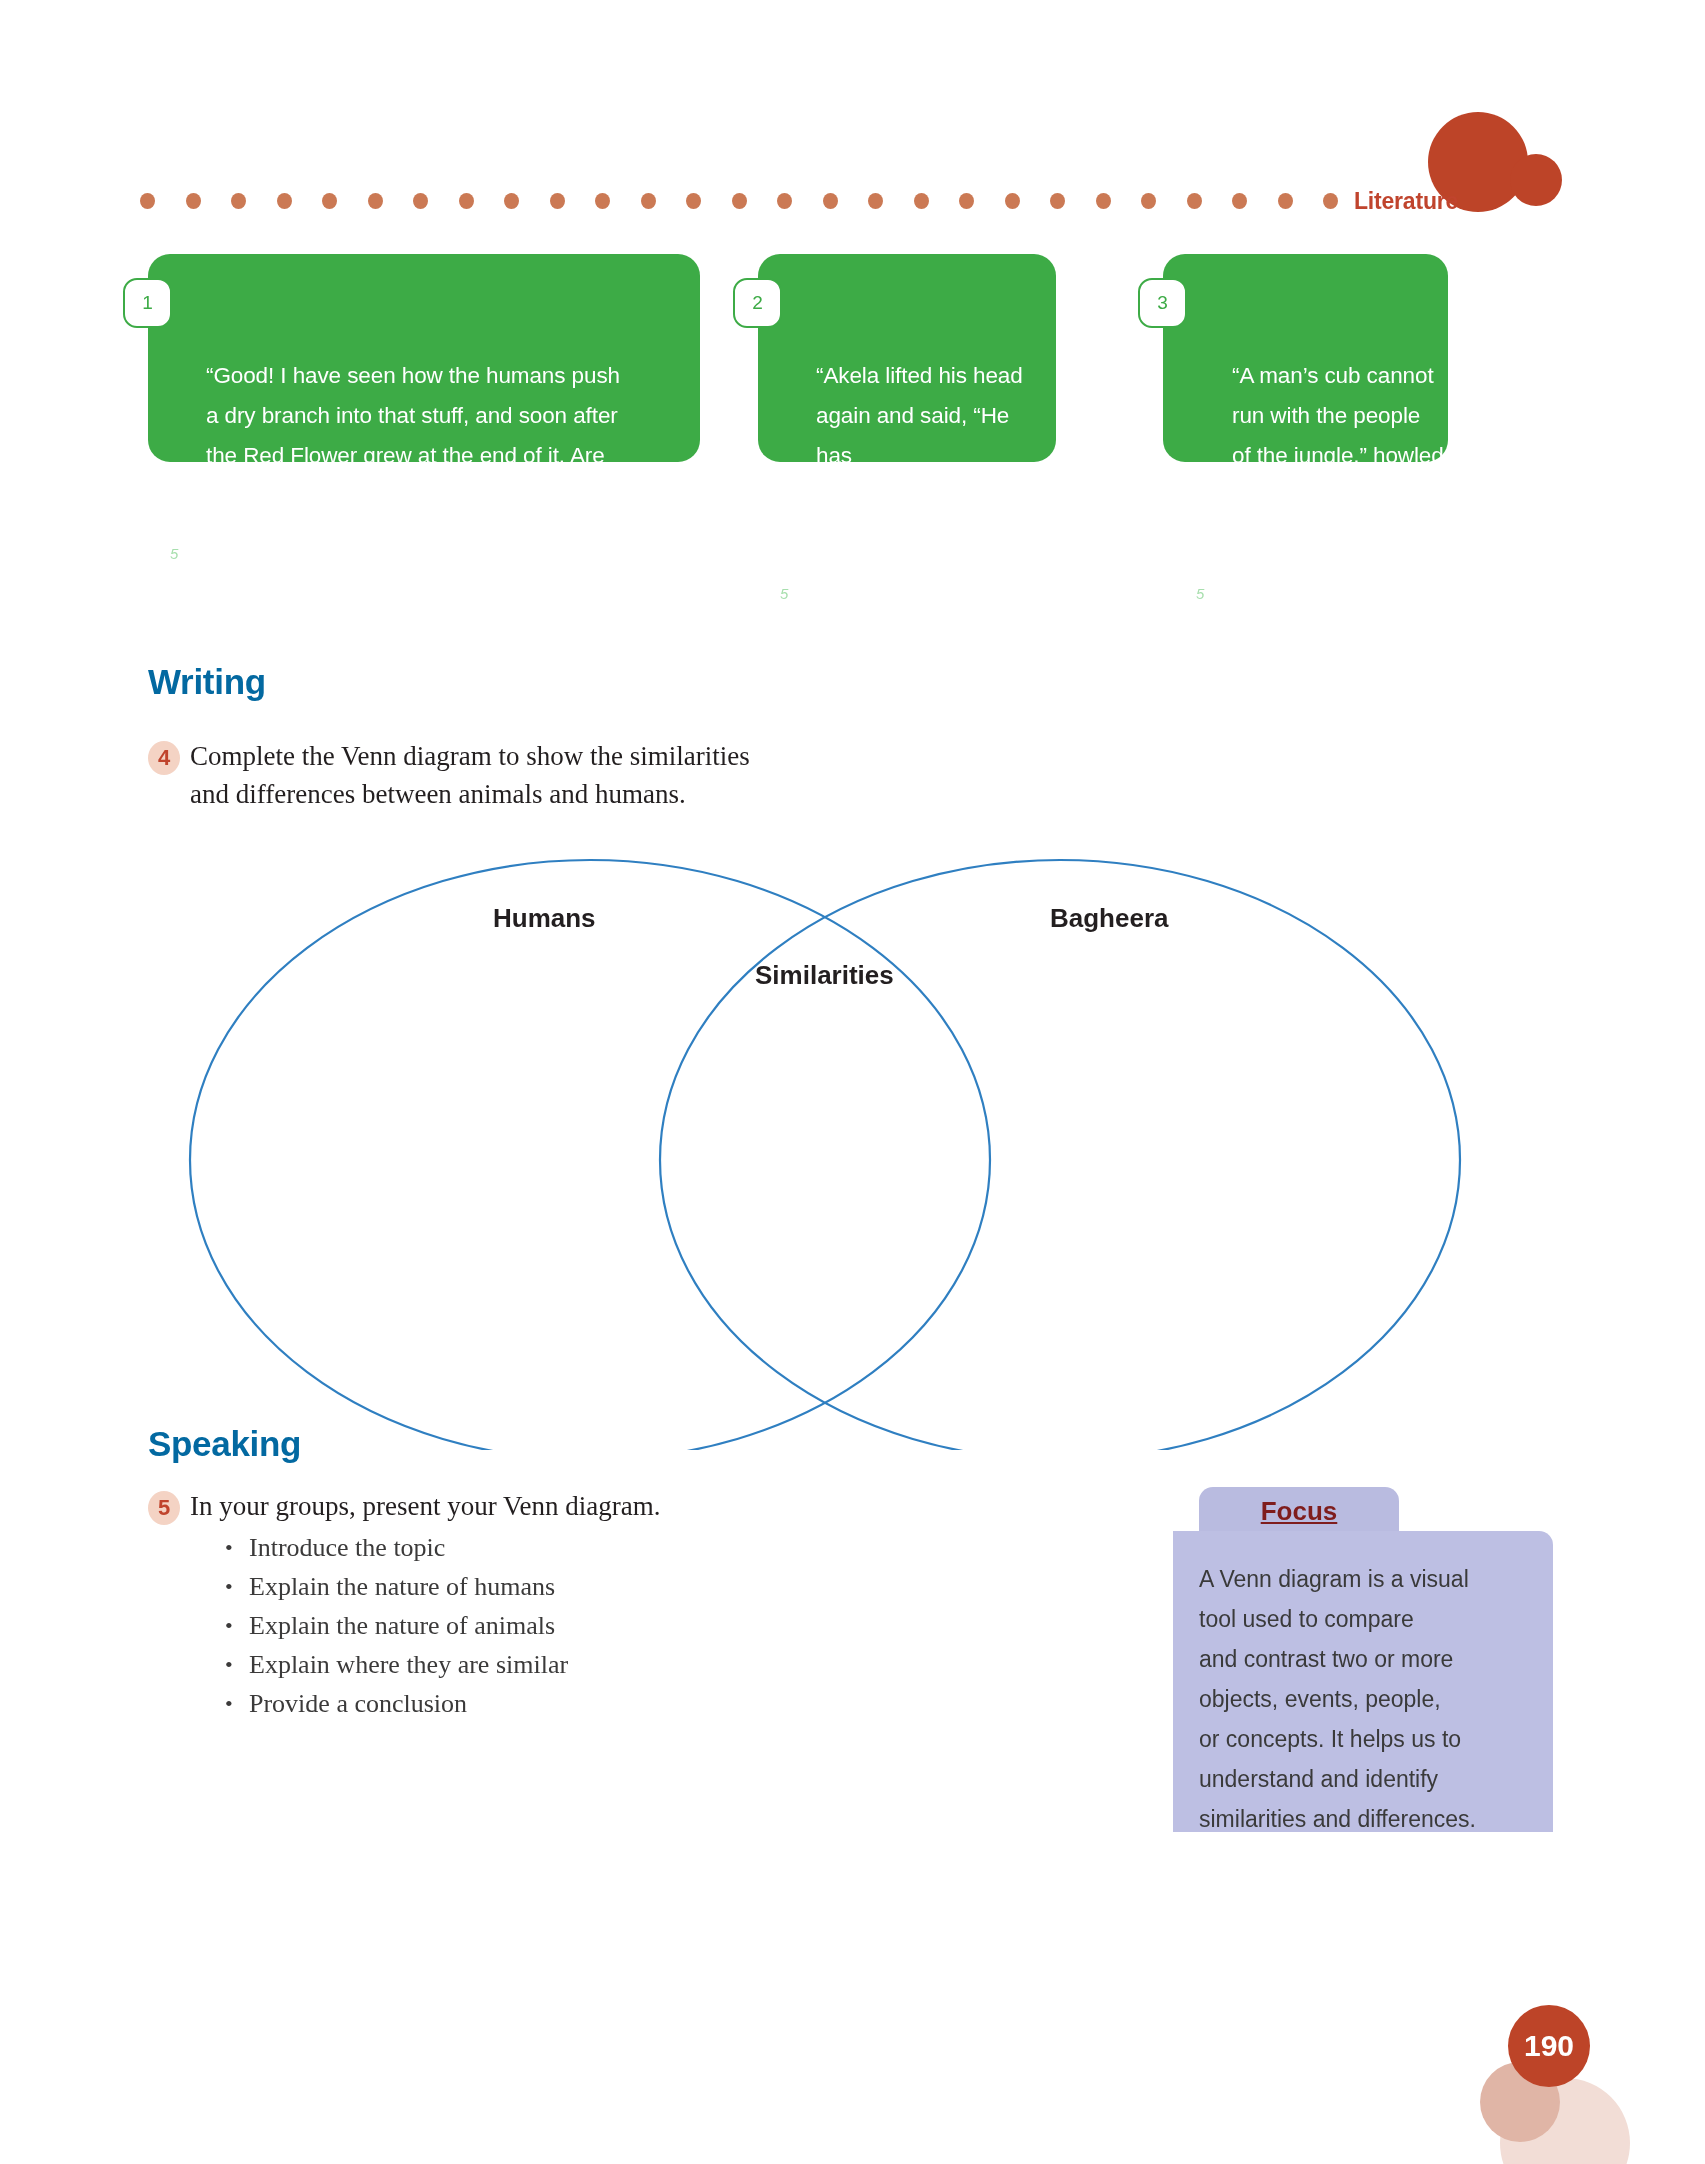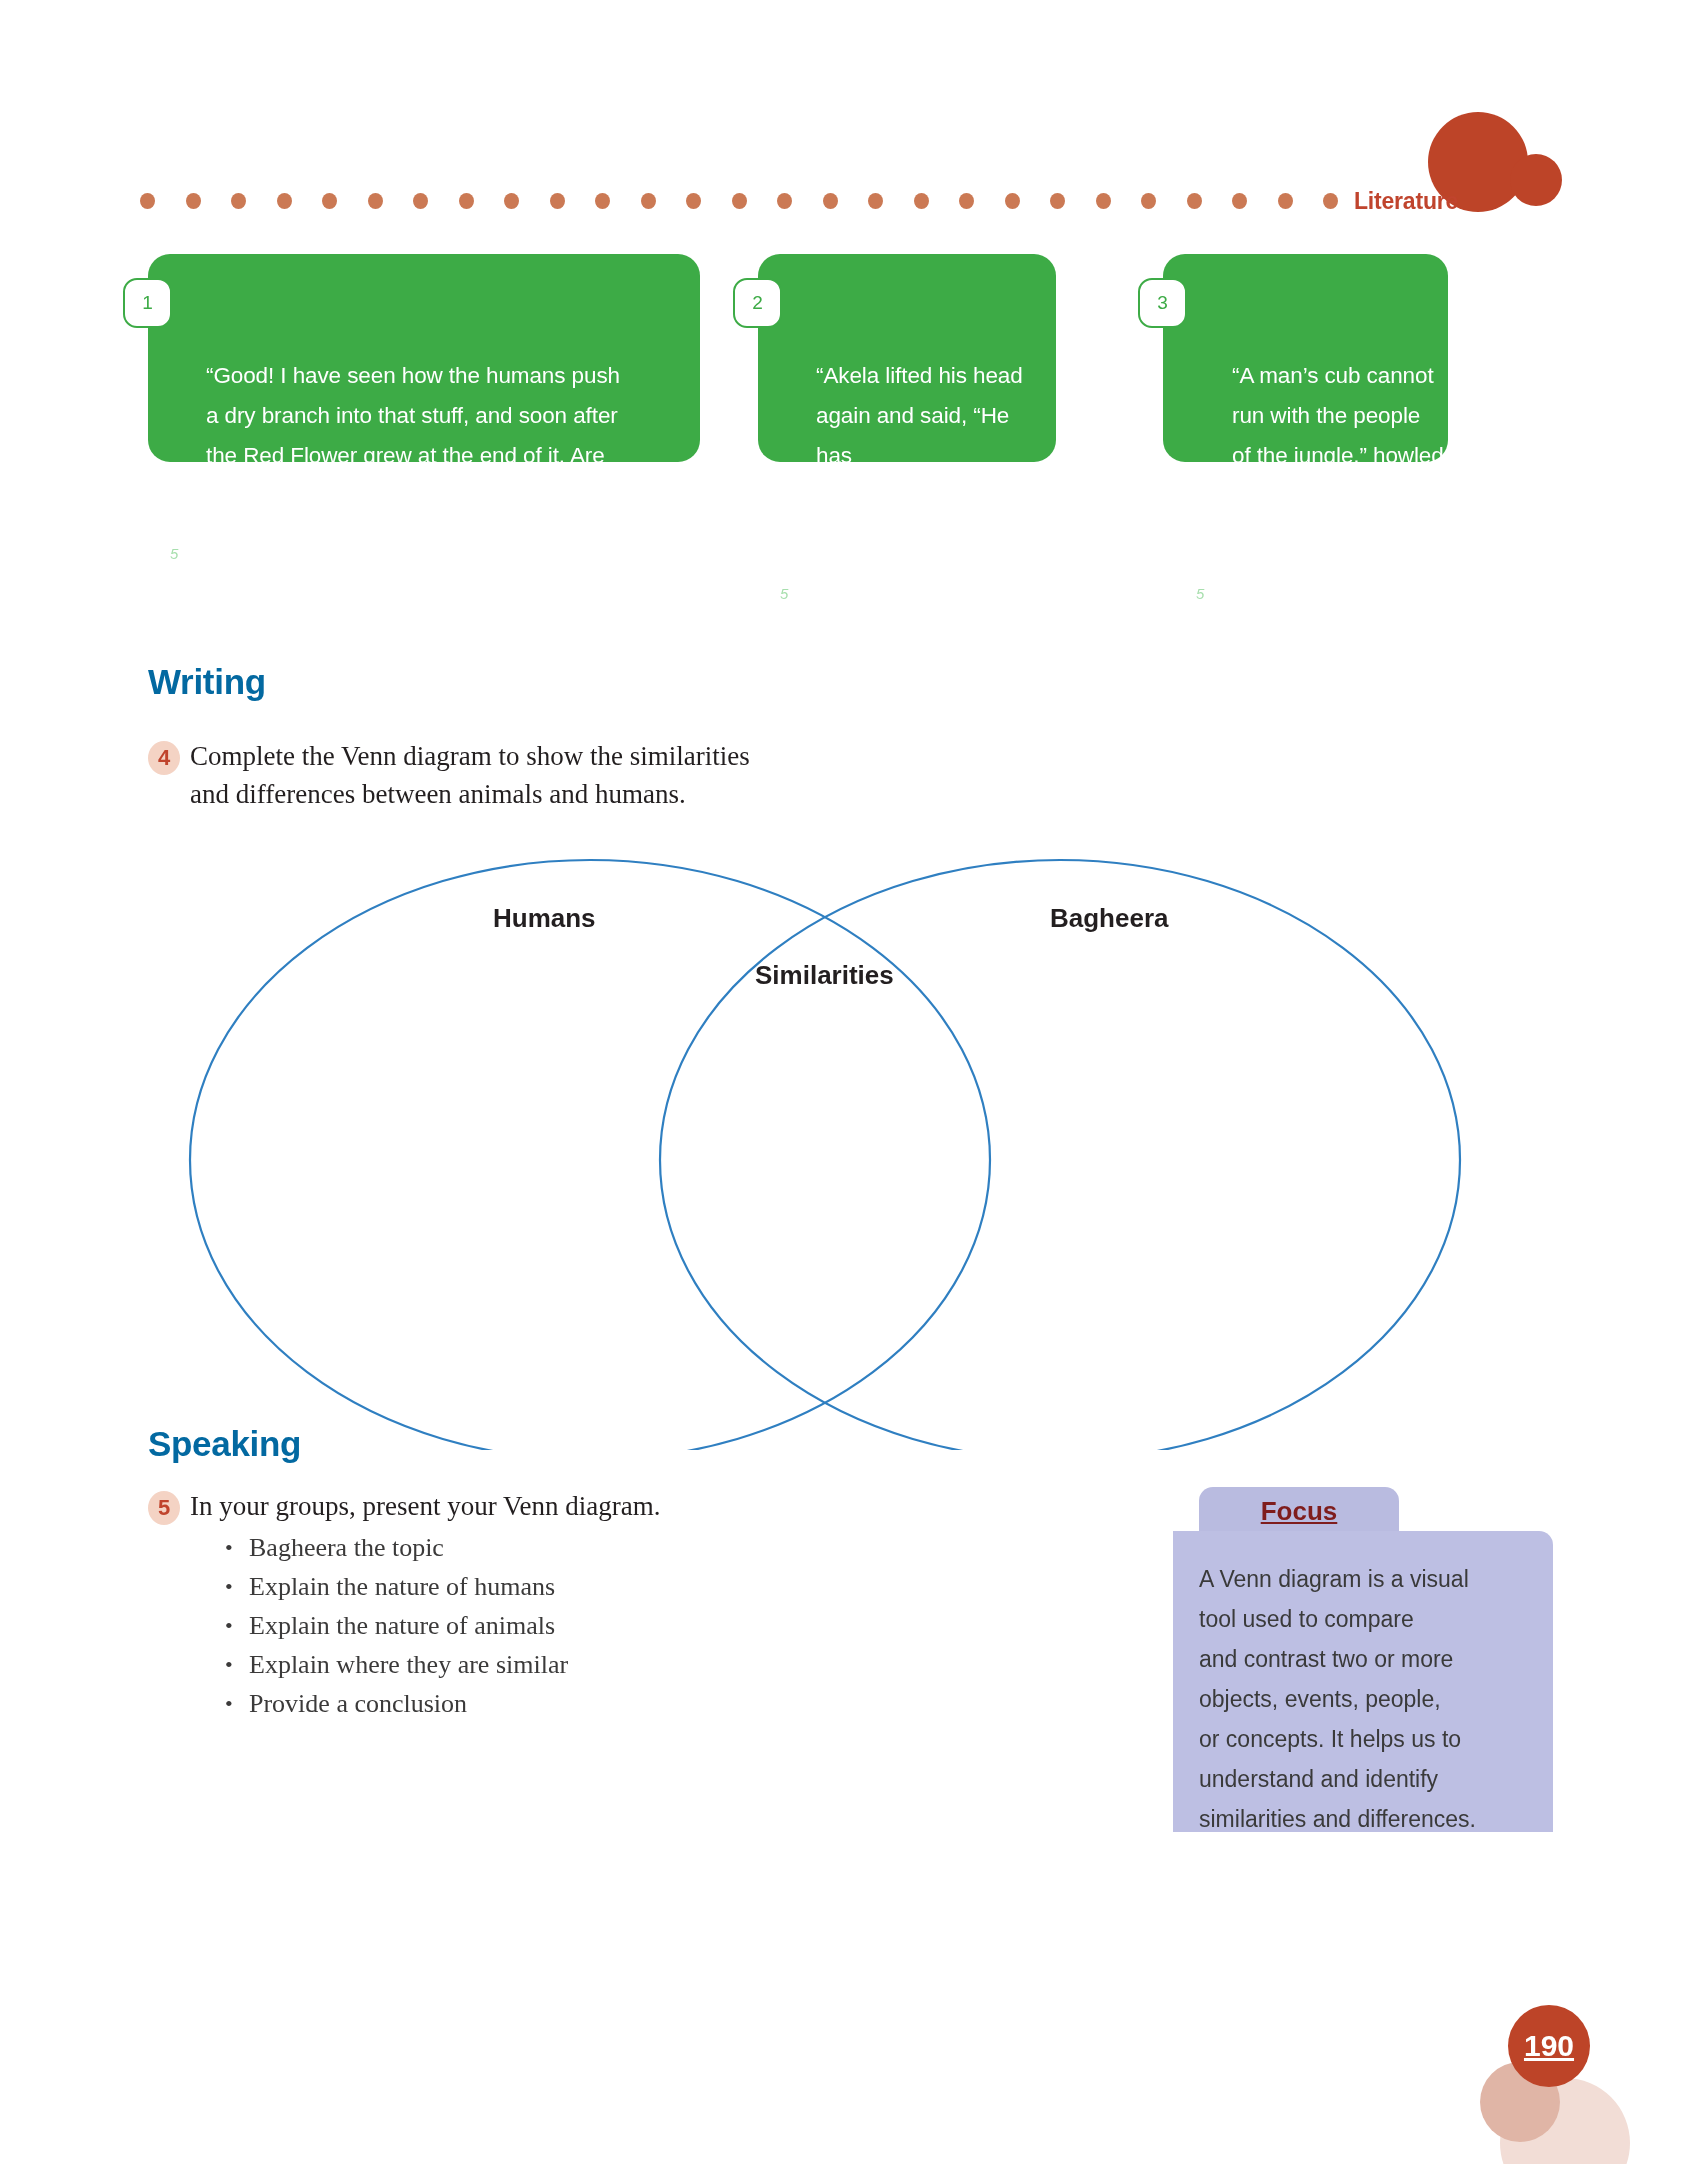--- a/index.html
+++ b/index.html
@@ -289,21 +289,20 @@
     width: 82px;
     height: 82px;
     border-radius: 50%;
     background: #bd4428;
     color: #ffffff;
     font-weight: bold;
     font-size: 30px;
     display: flex;
     align-items: center;
     justify-content: center;
-    text-decoration: underline;
   }
 </style>
 </head>
 <body>
 
 <div class="corner-blob">
   <div class="big"></div>
   <div class="small"></div>
 </div>
 
@@ -416,21 +415,21 @@
 </div>
 
 <div class="section-heading" id="speaking-heading">Speaking</div>
 
 <div class="task" id="task-5">
   <div class="num-badge">5</div>
   <div class="task-text">In your groups, present your Venn diagram.</div>
 </div>
 
 <ul class="bullet-list" id="speaking-bullets">
-    <li>Bagheera the topic</li>
+    <li>Introduce the topic</li>
     <li>Explain the nature of humans</li>
     <li>Explain the nature of animals</li>
     <li>Explain where they are similar</li>
     <li>Provide a conclusion</li>
   </ul>
 
 <div id="focus-box">
   <div class="focus-tab">Focus</div>
   <div class="focus-body">
     <div class="focus-text">A Venn diagram is a visual

